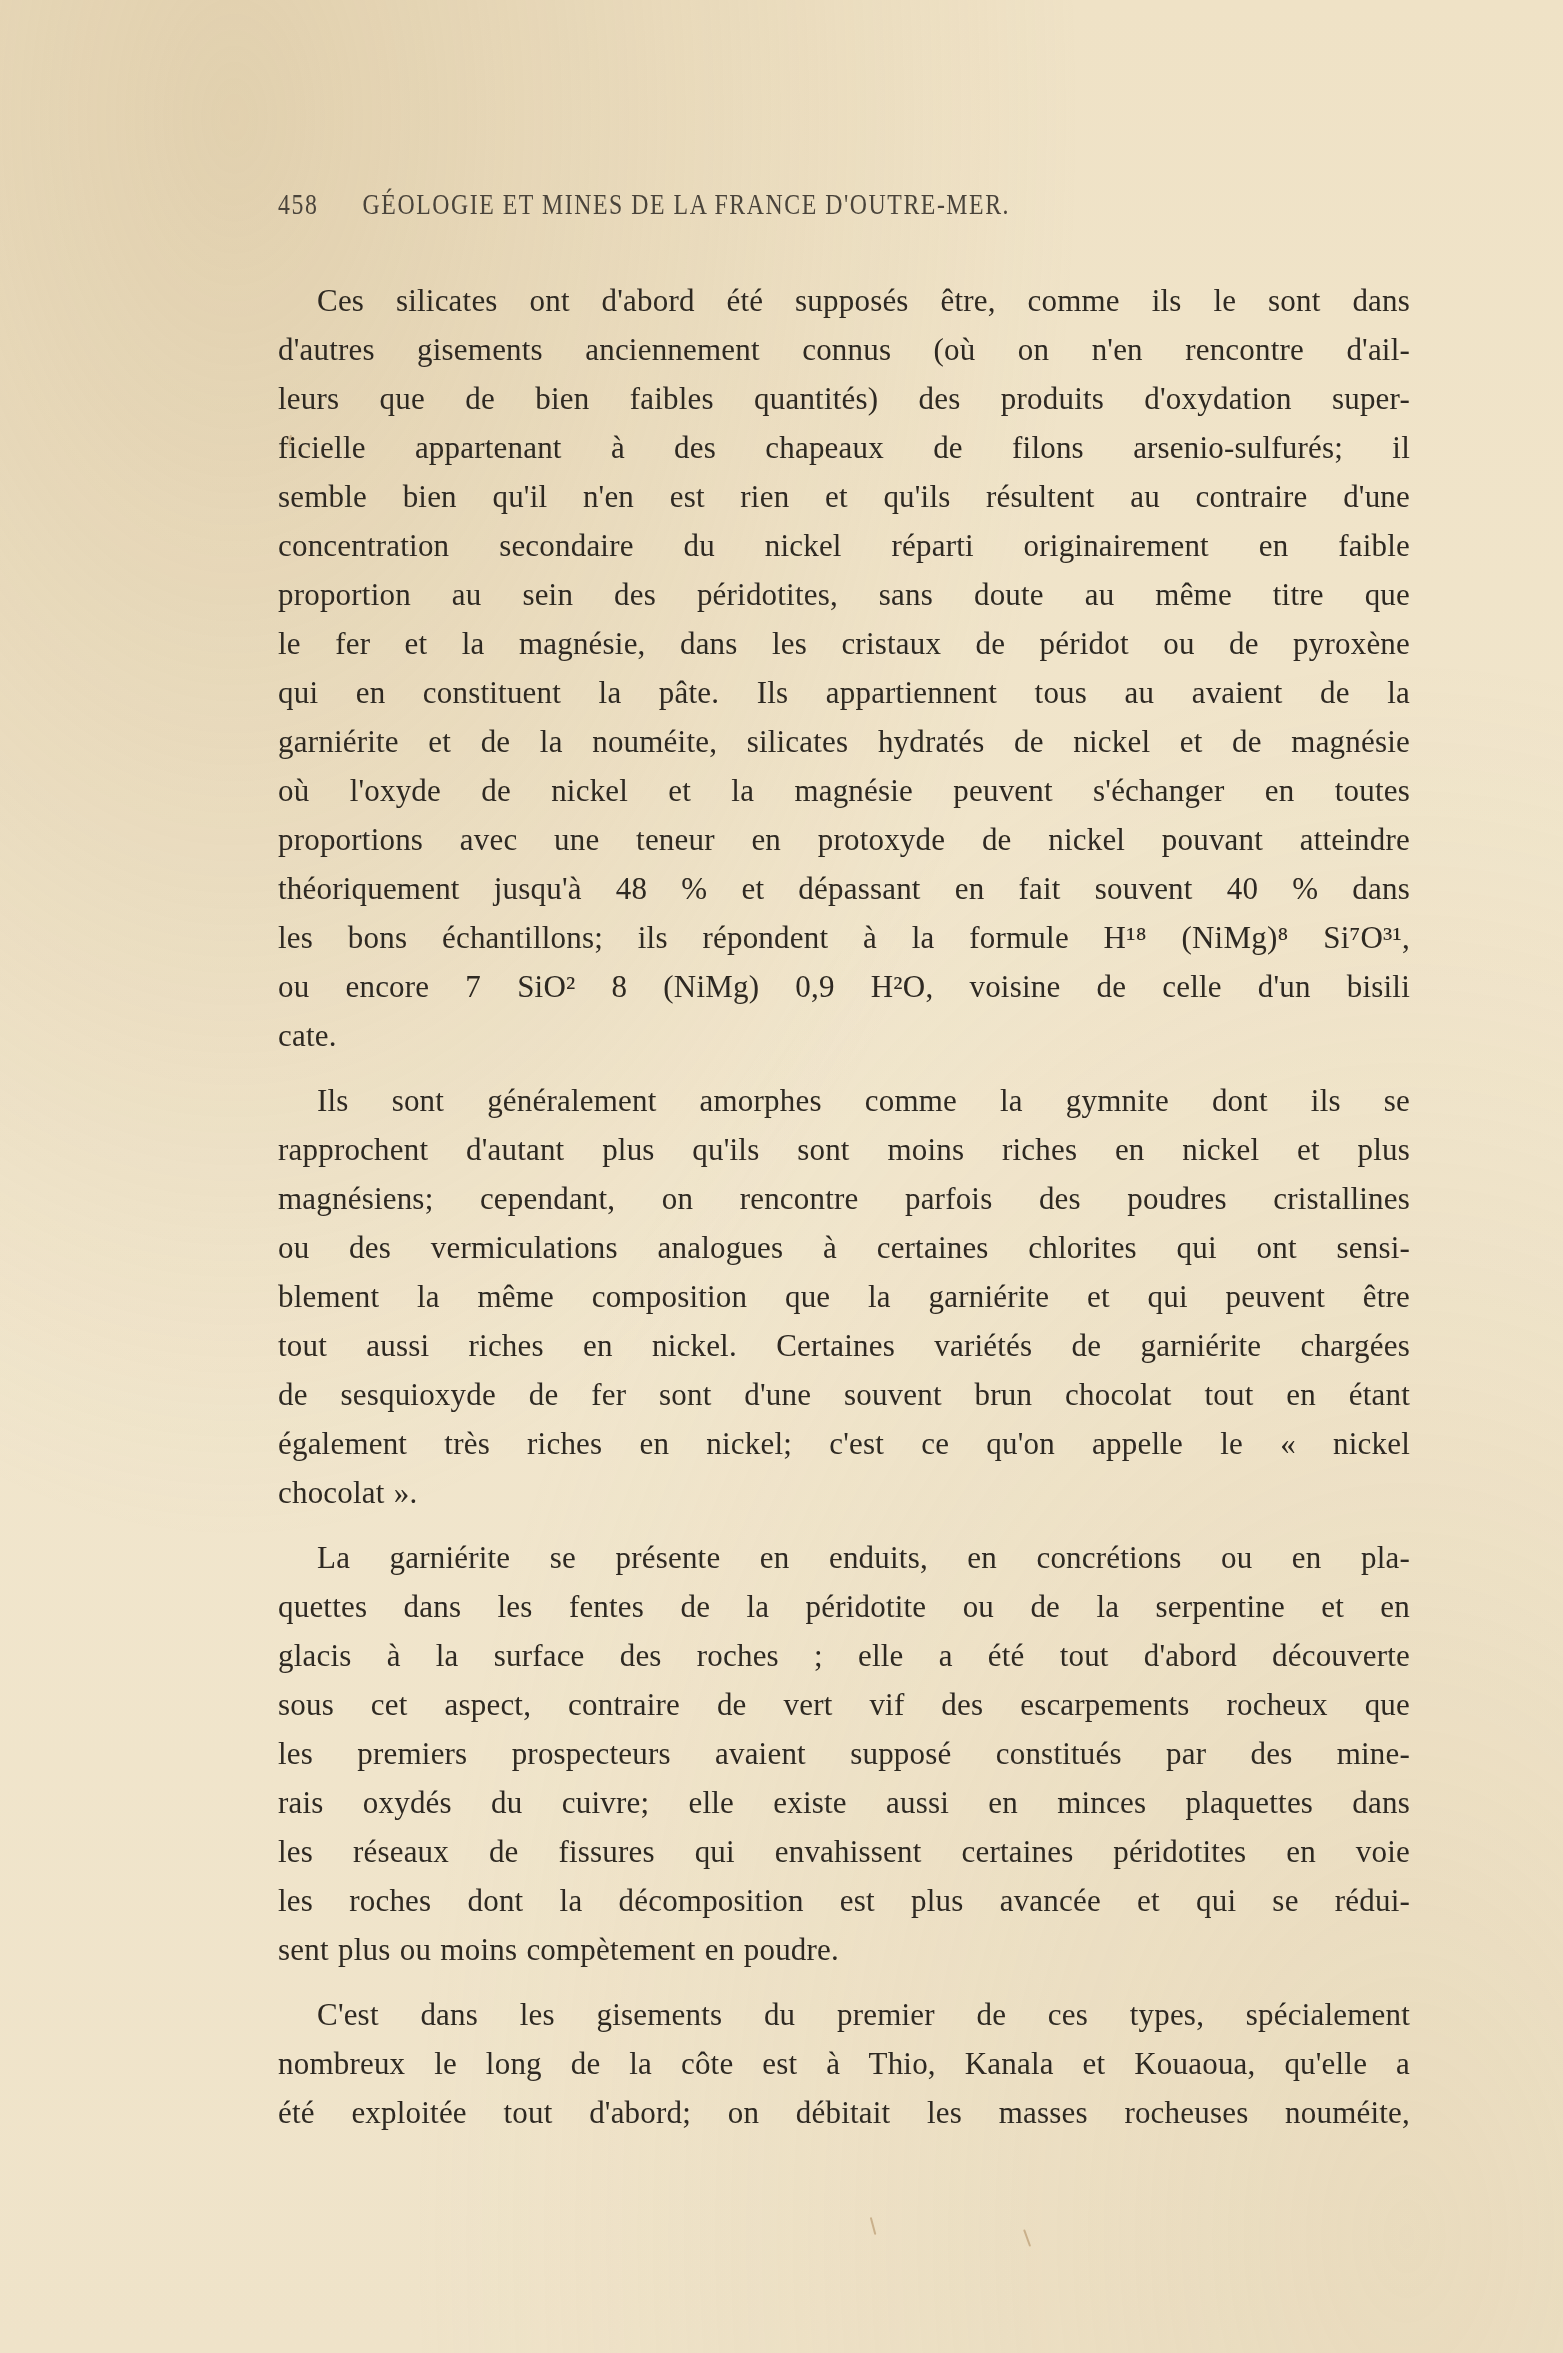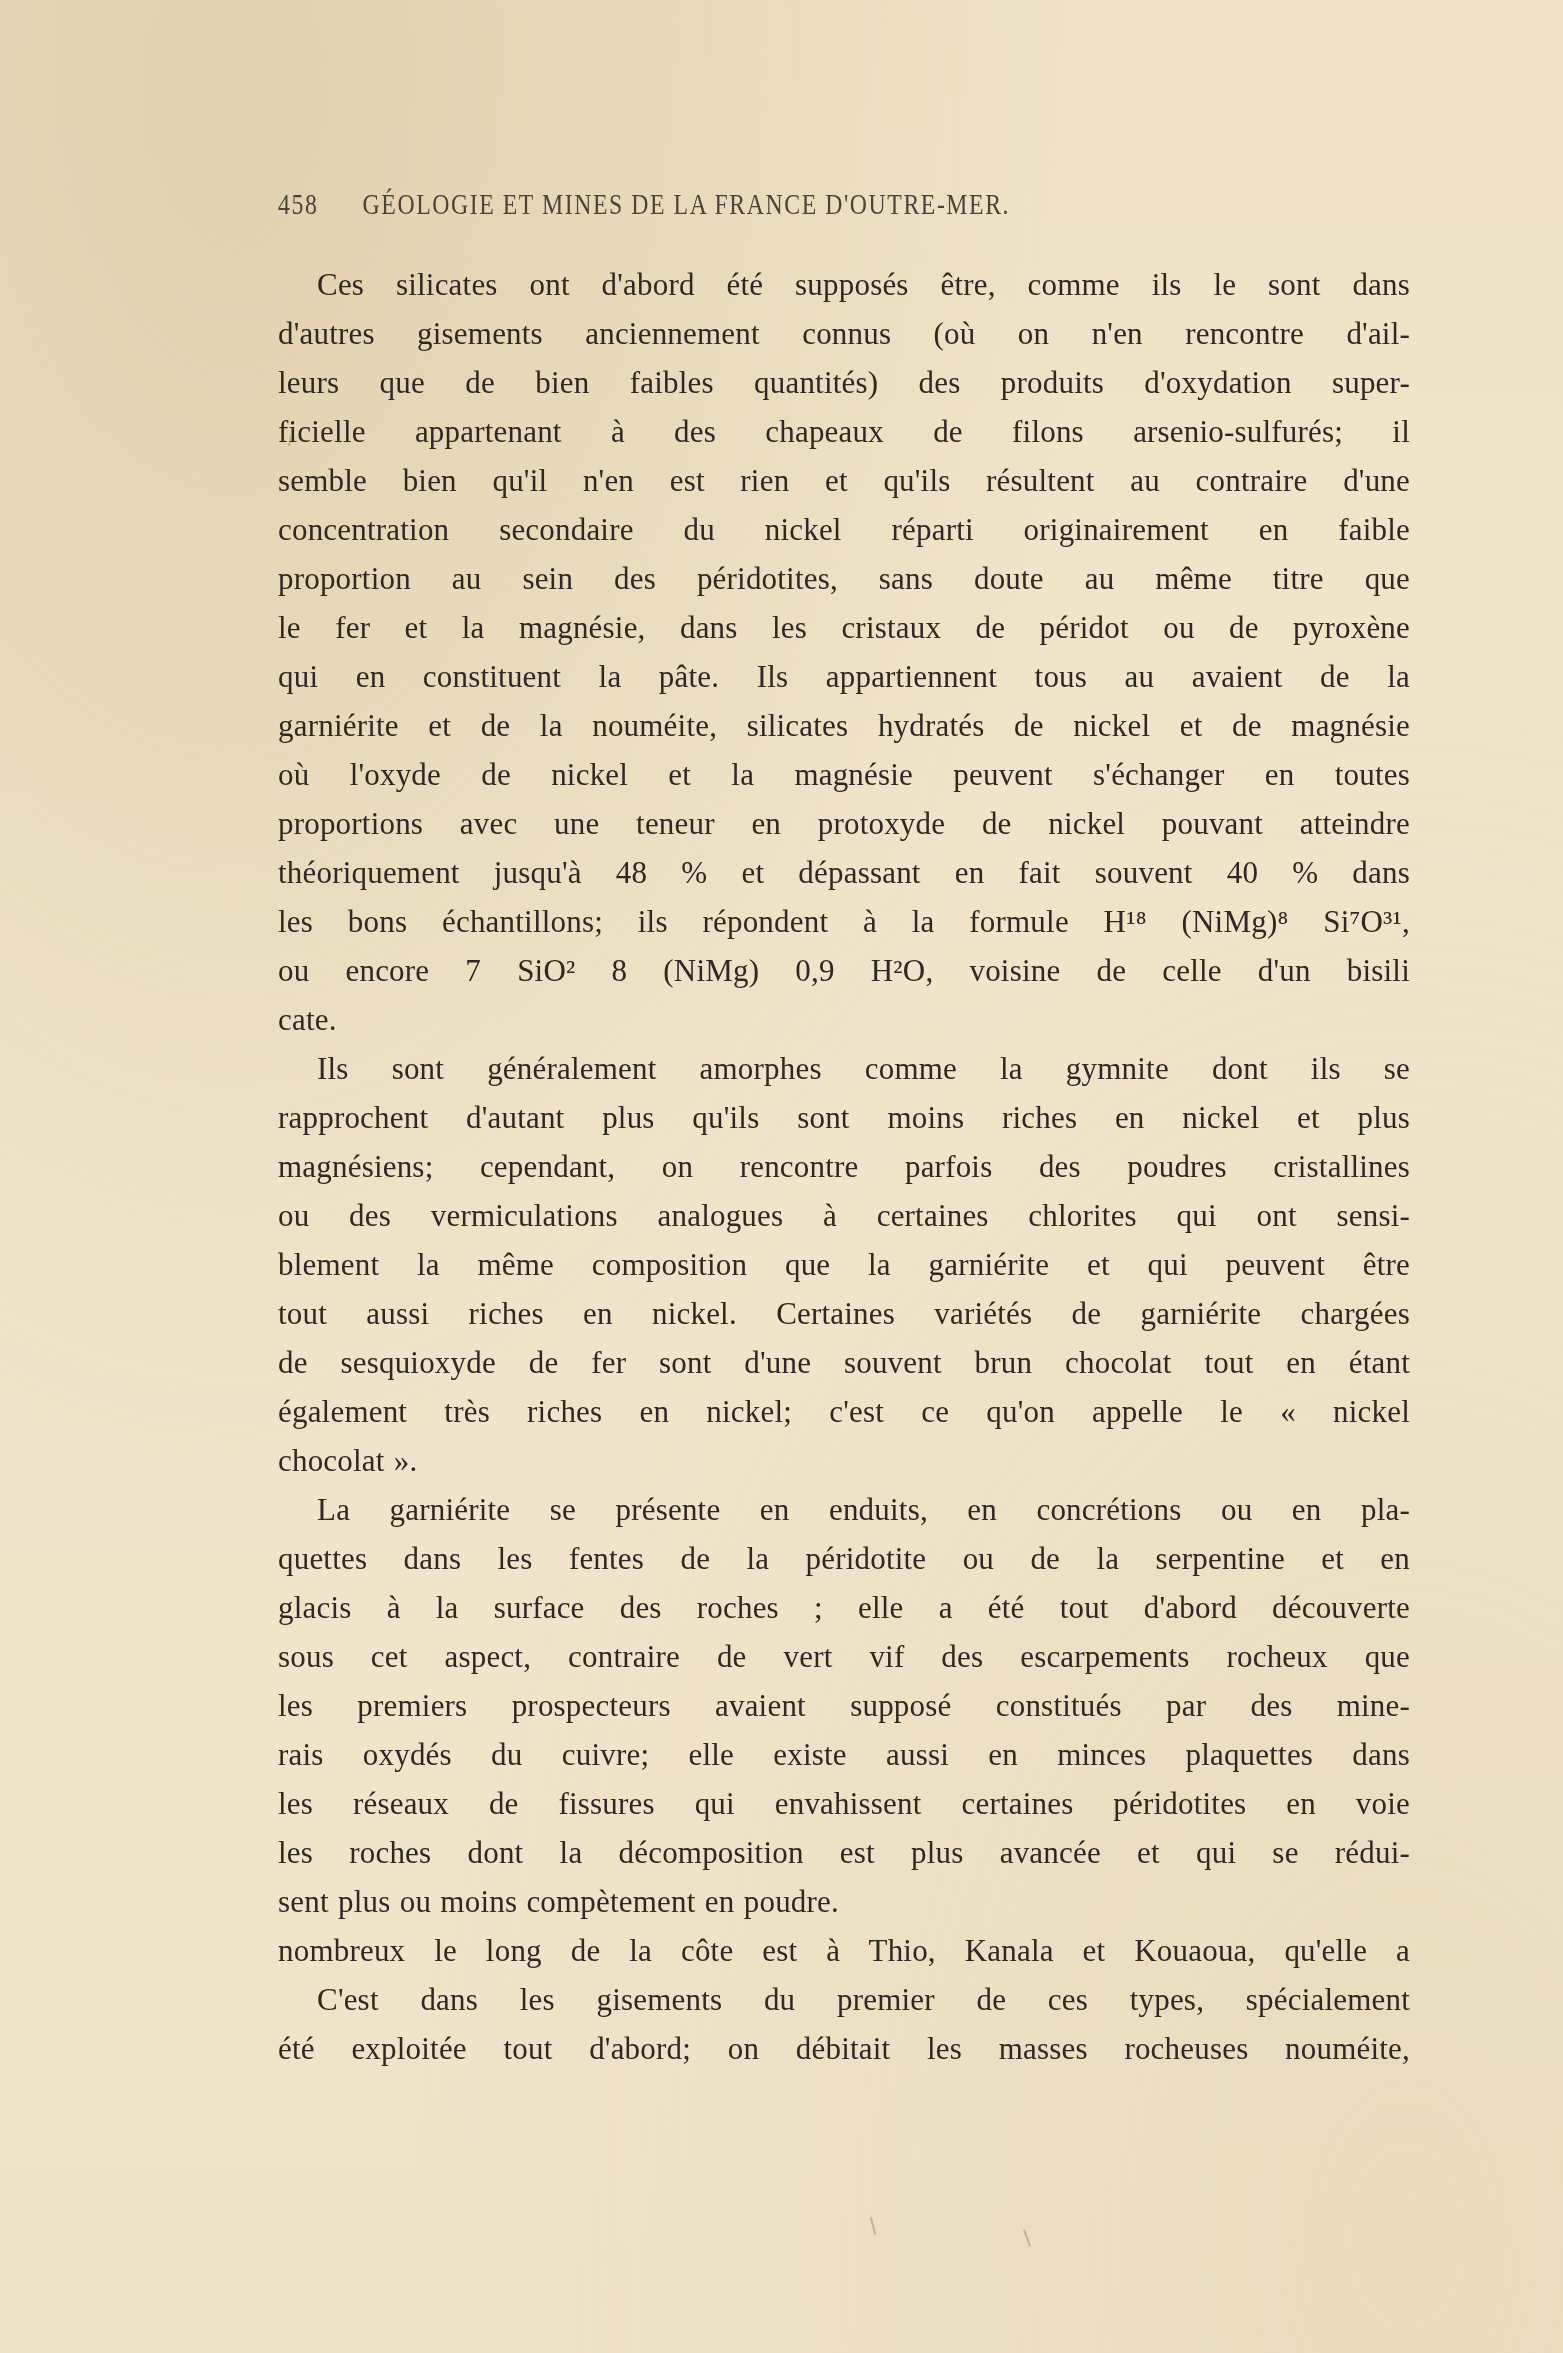--- a/index.html
+++ b/index.html
@@ -59,20 +59,21 @@
       white-space: nowrap;
       text-align: justify;
       text-align-last: justify;
       font-family: "Liberation Serif", "DejaVu Serif", serif;
       color: #2e2922;
       letter-spacing: 0.2px;
       word-spacing: 1.3px;
     }
     .line.indent {
       padding-left: 39px;
+      margin-top: 16px;
     }
     .line.last {
       text-align-last: left;
     }
     .speck {
       position: absolute;
       width: 1.9px;
       height: 17.5px;
       background: rgba(160,120,70,0.45);
       border-radius: 1.3px;
@@ -127,22 +128,22 @@
       <div class="line">glacis à la surface des roches ; elle a été tout d'abord découverte</div>
       <div class="line">sous cet aspect, contraire de vert vif des escarpements rocheux que</div>
       <div class="line">les premiers prospecteurs avaient supposé constitués par des mine-</div>
       <div class="line">rais oxydés du cuivre; elle existe aussi en minces plaquettes dans</div>
       <div class="line">les réseaux de fissures qui envahissent certaines péridotites en voie</div>
       <div class="line">les roches dont la décomposition est plus avancée et qui se rédui-</div>
       <div class="line last">sent plus ou moins compètement en poudre.</div>
     </div>
 
     <div>
+      <div class="line indent">C'est dans les gisements du premier de ces types, spécialement</div>
       <div class="line">nombreux le long de la côte est à Thio, Kanala et Kouaoua, qu'elle a</div>
-      <div class="line indent">C'est dans les gisements du premier de ces types, spécialement</div>
       <div class="line">été exploitée tout d'abord; on débitait les masses rocheuses nouméite,</div>
     </div>
   </div>
 </div>
 
 <div class="speck" style="left:872px; top:2217px;"></div>
 <div class="speck" style="left:1026px; top:2229px; transform:rotate(-20deg);"></div>
 <div class="speck" style="left:289px; top:435px; height:11.3px; transform:rotate(10deg);"></div>
 
 

